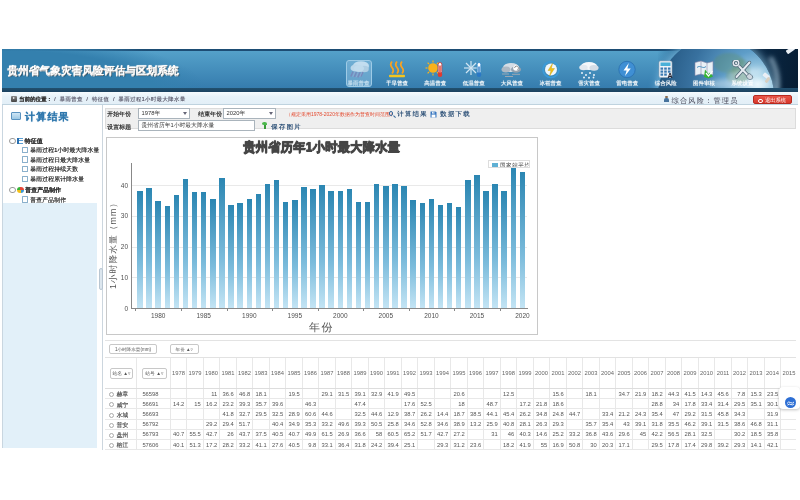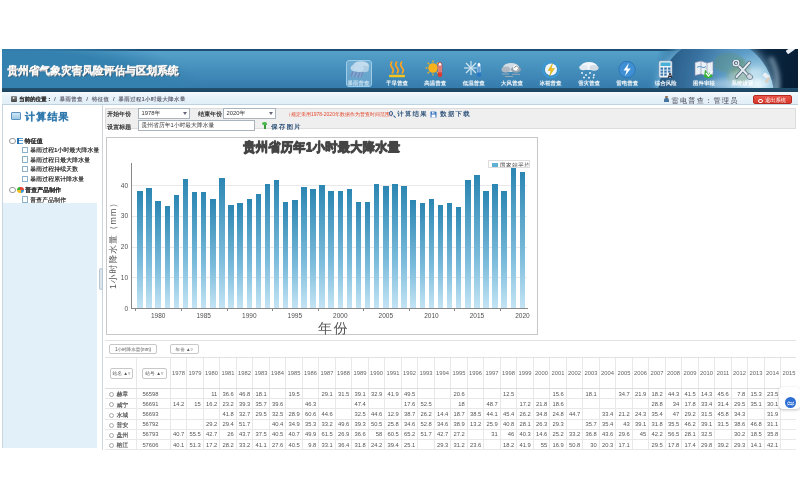--- a/index.html
+++ b/index.html
@@ -58,21 +58,21 @@
 #legend .sq{position:absolute;left:3px;top:2.2px;width:5.5px;height:4px;background:#5fb0d4;}
 #legend .lt{position:absolute;left:11px;top:1.4px;font-size:5.5px;letter-spacing:0.6px;color:#333;}
 .gl{position:absolute;left:131px;width:396px;height:1px;background:#e9e9e9;}
 .yl{position:absolute;left:110px;width:18px;text-align:right;font-size:6.5px;color:#4f4f4f;}
 .xl{position:absolute;top:312px;width:28px;text-align:center;font-size:6.5px;color:#4f4f4f;}
 .tk{position:absolute;top:308px;width:1px;height:3px;background:#888;}
 .bar{position:absolute;width:5.6px;background:linear-gradient(#2b86b2,#7cbcdc 62%,#c3e4f4);}
 #xaxis{position:absolute;left:131px;top:308px;width:396.5px;height:1px;background:#888;}
 #yaxis{position:absolute;left:131px;top:163.0px;width:1px;height:146.0px;background:#888;}
 #yname{position:absolute;left:67px;top:238.5px;width:92px;height:9px;line-height:9px;font-size:8.8px;color:#555;transform:rotate(-90deg);text-align:center;letter-spacing:1px;white-space:nowrap;}
-#xname{position:absolute;left:318px;top:319.5px;font-size:14px;color:#555;letter-spacing:1.5px;}
+#xname{position:absolute;left:309px;top:319.5px;font-size:11px;color:#555;letter-spacing:1.5px;}
 .chip{position:absolute;border:1px solid #c8c8c8;border-radius:2px;background:#fff;font-size:4.6px;color:#555;text-align:center;}
 #tbl{position:absolute;left:105px;top:356.5px;width:691px;height:93.5px;overflow:hidden;border-top:1px solid #e2e2e2;background:#fff;}
 #thead{display:flex;height:31.5px;border-bottom:1px solid #ddd;}
 .tr{display:flex;height:10.2px;border-bottom:1px solid #e8e8e8;}
 .th,.td{flex:none;border-right:1px solid #e8e8e8;font-size:5.8px;color:#555;overflow:hidden;white-space:nowrap;}
 .th{position:relative;}
 .yc{width:16.5px;}
 .th.yc{line-height:30px;text-align:center;color:#666;}
 .td.yc{text-align:right;padding:1.6px 2px 0 0;}
 .td.name{width:32.4px;padding:1.4px 0 0 4px;text-shadow:0.2px 0.2px 0.3px currentcolor;}
@@ -261,21 +261,21 @@
     </div>
   </div>
 <div id="htitle">贵州省气象灾害风险评估与区划系统</div>
 <div id="hdrband2" style="position:absolute;left:2px;top:87.5px;width:796px;height:4px;background:linear-gradient(#21506f,#1c4260);"></div>
 <div id="bc">
   <div id="bcico"></div>
   <div id="bct1">当前的位置：</div>
   <div id="bct2">/&nbsp;&nbsp;暴雨普查&nbsp;&nbsp;/&nbsp;&nbsp;特征值&nbsp;&nbsp;/&nbsp;&nbsp;暴雨过程1小时最大降水量</div>
 </div>
 <div id="uico"></div>
-<div id="user">雷电普查：管理员</div>
+<div id="user">综合风险：管理员</div>
 <div id="logout"><span class="pw"></span>退出系统</div>
 <div id="side"></div>
 <div id="sideblue"></div>
 <div id="smico"></div>
 <div id="smtxt">计算结果</div>
 <div class="trow" style="left:9px;top:136.5px;"><span class="gico"></span><span class="lsico"></span><b>特征值</b></div>
 <div class="trow" style="left:22px;top:146px;"><span class="tico"></span>暴雨过程1小时最大降水量</div>
 <div class="trow" style="left:22px;top:155.7px;"><span class="tico"></span>暴雨过程日最大降水量</div>
 <div class="trow" style="left:22px;top:165.4px;"><span class="tico"></span>暴雨过程持续天数</div>
 <div class="trow" style="left:22px;top:175.1px;"><span class="tico"></span>暴雨过程累计降水量</div>

